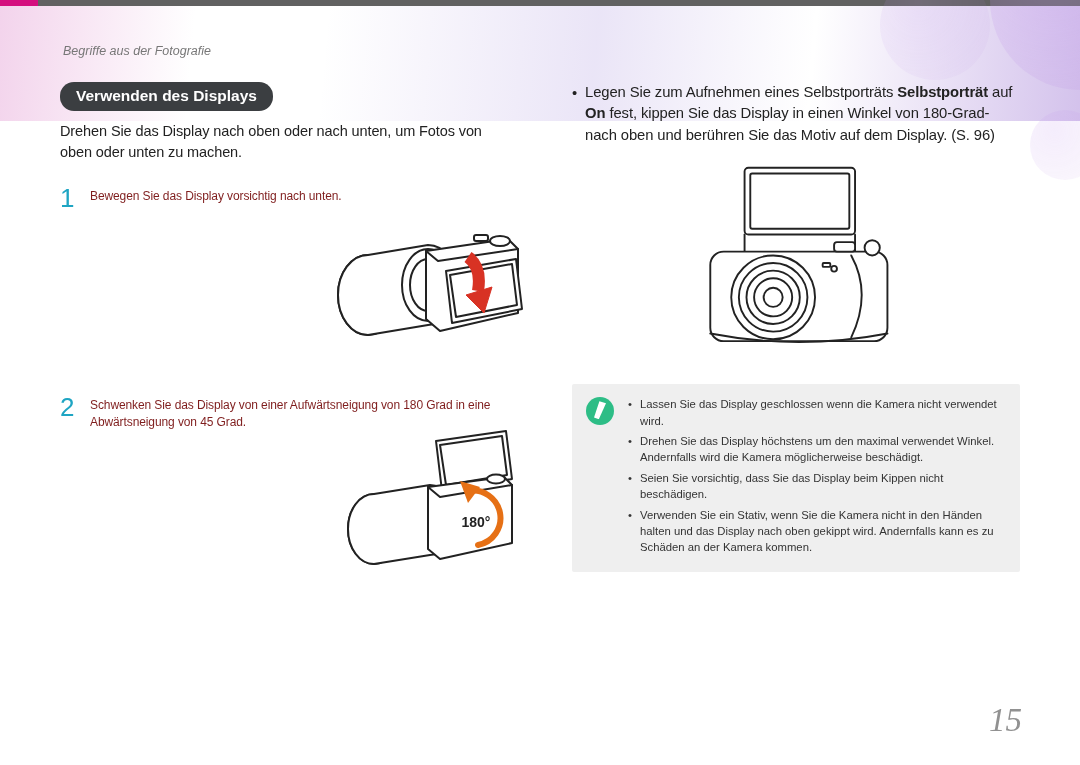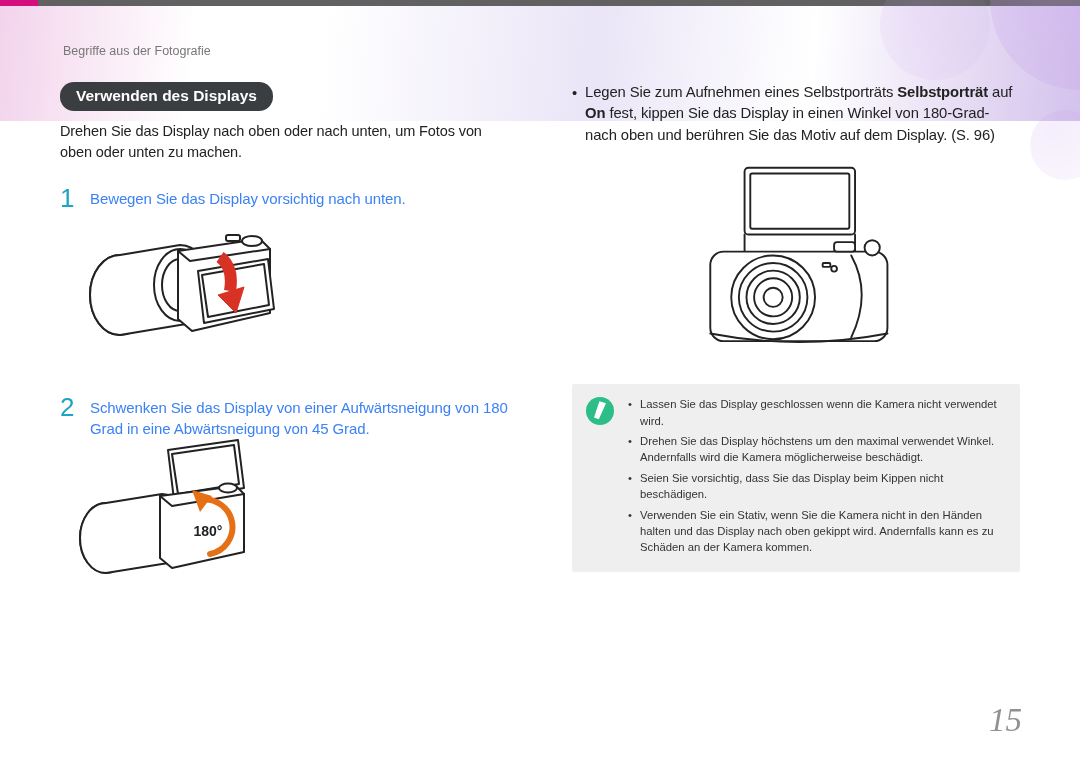--- a/index.html
+++ b/index.html
@@ -49,20 +49,21 @@
   .orb.a { width:180px; height:180px; right:-30px; top:-40px; }
   .orb.b { width:110px; height:110px; right:150px; top:20px; opacity:.5;}
   .orb.c { width:70px; height:70px; right:40px; top:160px; opacity:.6;}
 
   .breadcrumb {
     position: absolute;
     top: 44px;
     left: 63px;
     font-size: 12.5px;
     color: #777;
+    font-style: italic;
   }
 
   .columns {
     position: absolute;
     top: 82px;
     left: 60px;
     right: 60px;
     display: flex;
     gap: 64px;
   }
@@ -94,29 +95,29 @@
   .step-num {
     color: #1ea5c3;
     font-size: 26px;
     font-weight: 400;
     line-height: 1;
     font-family: Arial, sans-serif;
     min-width: 16px;
     margin-top:-3px;
   }
   .step-text {
-    font-size: 15px;
-    color: #3b82f6;
+    font-size: 12px;
+    color: #7f1d1d;
     line-height: 1.42;
     letter-spacing: -0.1px;
   }
 
   .illus-row {
     display:flex;
-    justify-content:flex-start;
+    justify-content:flex-end;
     gap: 28px;
     margin: 6px 0 30px 0;
   }
   .camera-box {
     width: 180px;
     height: 140px;
     position: relative;
   }
   .camera-box.wide { width: 200px; height:150px; }
   svg { overflow: visible; }

